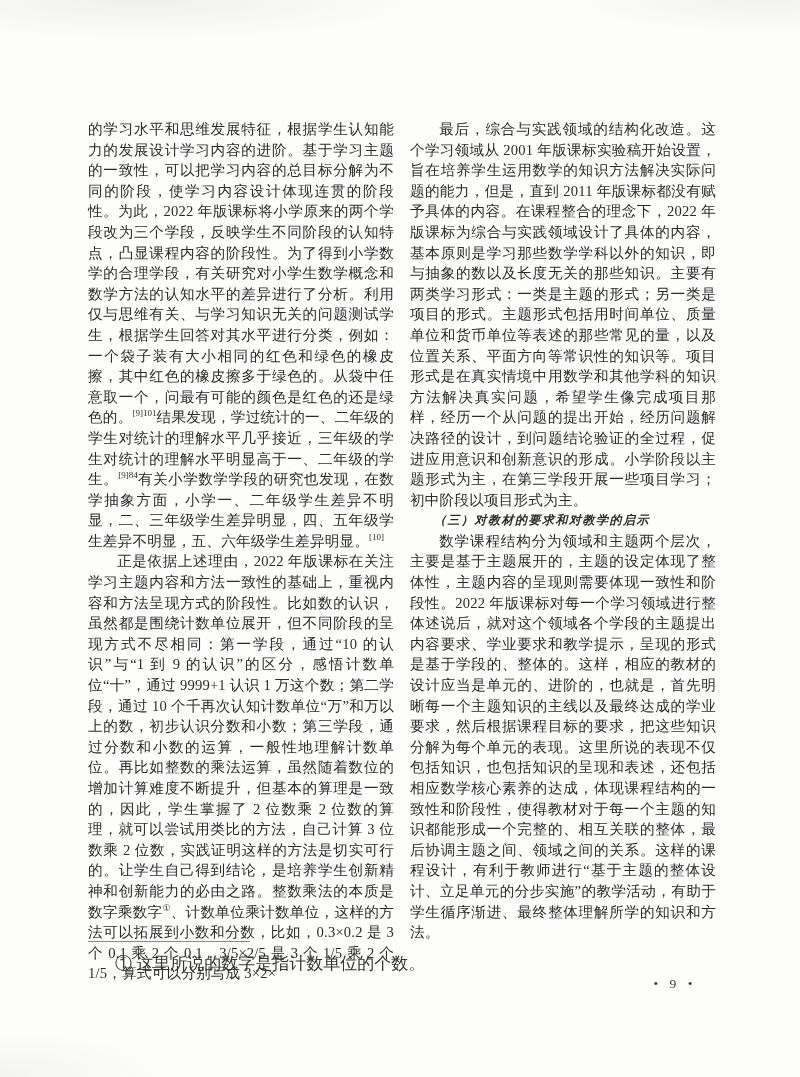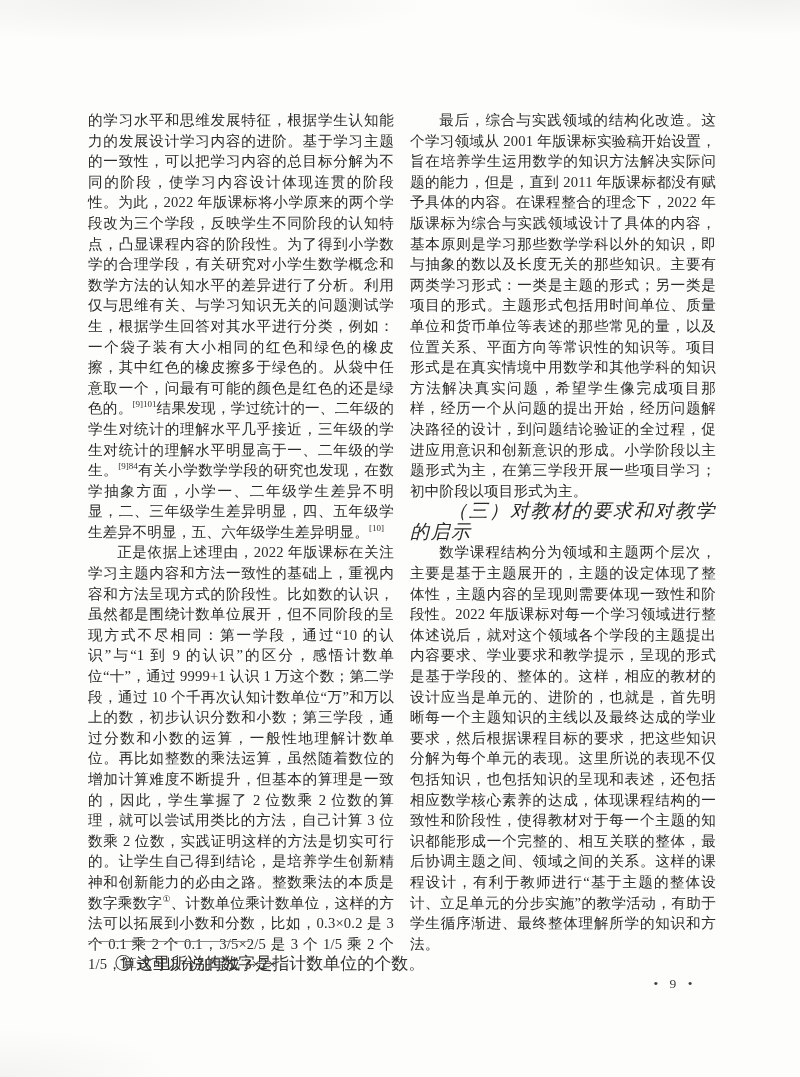--- a/index.html
+++ b/index.html
@@ -15,21 +15,21 @@
       radial-gradient(ellipse 420px 60px at 18% 0%, rgba(205,205,202,0.28), rgba(255,255,255,0) 70%),
       radial-gradient(ellipse 300px 50px at 96% 0%, rgba(205,205,202,0.25), rgba(255,255,255,0) 70%),
       radial-gradient(ellipse 260px 70px at 0% 100%, rgba(210,210,206,0.22), rgba(255,255,255,0) 70%),
       #fdfdfc;
     overflow: hidden;
     font-family: "Liberation Serif", "DejaVu Serif", serif;
     color: #2b2b2b;
   }
   .column {
     position: absolute;
-    top: 110px;
+    top: 119px;
     width: 306px;
     font-size: 14.6px;
     line-height: 20.6px;
     text-align: justify;
     text-justify: inter-character;
     letter-spacing: 0.2px;
   }
   .col-left  { left: 88px; }
   .col-right { left: 410px; }
   .column p { margin: 0; }
@@ -37,22 +37,22 @@
   sup.ref {
     font-size: 9px;
     line-height: 0;
     vertical-align: super;
     letter-spacing: 0;
   }
   .section-heading {
     margin: 0;
     text-indent: 2em;
     font-style: italic;
-    font-weight: 400;
-    font-size: 19px;
+    font-weight: 700;
+    font-size: 12px;
     line-height: 20.6px;
     letter-spacing: 1.5px;
   }
   .footnote-rule {
     position: absolute;
     left: 88px;
     top: 941px;
     width: 162px;
     height: 0;
     border-top: 1px solid #8a8a88;

